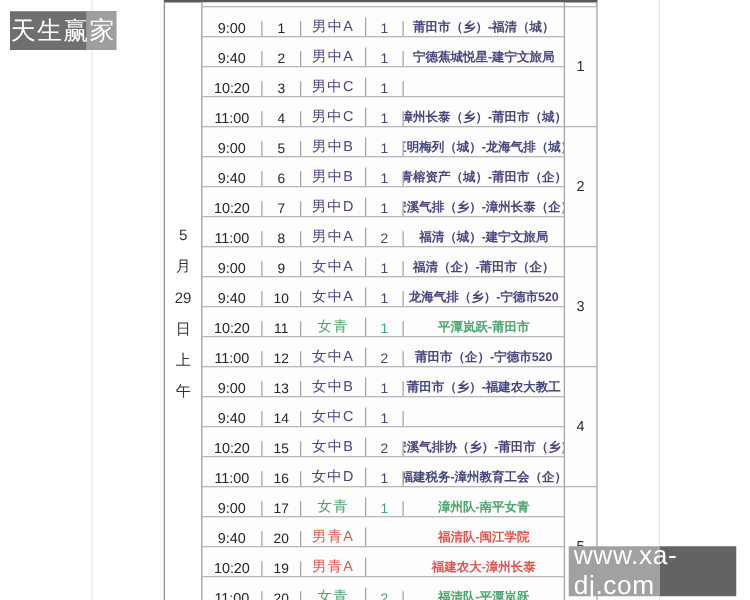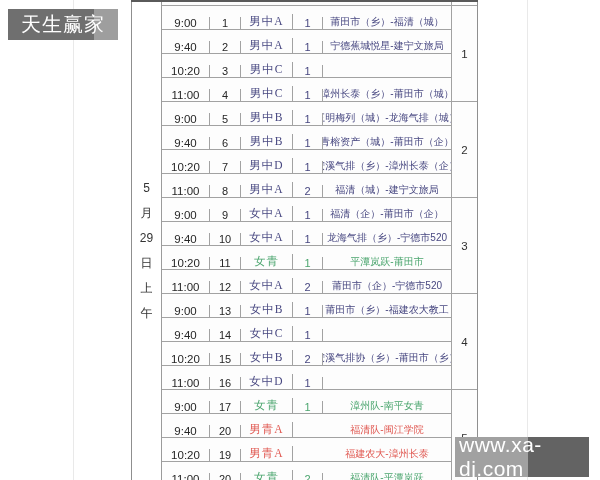--- a/index.html
+++ b/index.html
@@ -31,41 +31,41 @@
     display:flex;height:24px;flex:0 0 24px;border-bottom:1px solid #a2a2a2;
     align-items:flex-end;background:#fdfdfd;
   }
   .row.spacer{height:4px;flex:0 0 4px;background:#fdfdfd;}
   .c{
     display:flex;align-items:center;justify-content:center;
     border-right:1px solid #a2a2a2;overflow:hidden;white-space:nowrap;
   }
   .c-time{width:48px;flex:0 0 48px;font-size:11.5px;color:#262626;}
   .c-no{width:31px;flex:0 0 31px;font-size:11px;color:#262626;}
-  .c-cat{width:52px;flex:0 0 52px;font-size:11.5px;letter-spacing:1px;font-family:Liberation Serif, serif;}
+  .c-cat{width:52px;flex:0 0 52px;font-size:11.5px;letter-spacing:1px;}
   .c-court{width:30px;flex:0 0 30px;font-size:11px;}
-  .c-match{width:128px;flex:0 0 128px;font-size:10px;border-right:none;letter-spacing:0;}
+  .c-match{width:128px;flex:0 0 128px;font-size:10px;border-right:none;letter-spacing:0;font-weight:bold;}
   .row.blue  .c-cat,.row.blue  .c-court,.row.blue  .c-match{color:#474780;}
   .row.green .c-cat,.row.green .c-court,.row.green .c-match{color:#4ba56e;}
   .row.red   .c-cat,.row.red   .c-court,.row.red   .c-match{color:#e05750;margin-top:32px;}
 
   .group-col{
     width:27px;flex:0 0 27px;display:flex;flex-direction:column;
     border-left:1px solid #a2a2a2;border-right:1px solid #8f8f8f;
   }
   .group-spacer{height:4px;flex:0 0 4px;border-bottom:1px solid #a2a2a2;}
   .group-cell{
     height:96px;flex:0 0 96px;border-bottom:1px solid #a2a2a2;
     display:flex;align-items:center;justify-content:center;
     font-size:11.5px;color:#2e2e2e;background:#fdfdfd;
   }
 
   
   .wm-tl{
-    position:absolute;left:8px;top:9px;width:110px;height:31px;background:#6f6f6f;z-index:5;
+    position:absolute;left:8px;top:9px;width:85px;height:31px;background:#6f6f6f;z-index:5;
   }
   .wm-tl .tone{position:absolute;right:0;top:0;width:24px;height:100%;background:#9e9e9e;}
   .wm-tl .txt{
     position:absolute;left:0;top:0;width:100%;height:100%;
     display:flex;align-items:center;justify-content:center;
     color:#ffffff;font-size:20px;letter-spacing:1px;
   }
   .wm-br{position:absolute;left:455px;top:437px;width:134px;height:40px;z-index:5;}
   .wm-br .tone-l{position:absolute;left:0;top:0;width:73px;height:100%;background:#a1a1a1;}
   .wm-br .tone-r{position:absolute;left:73px;top:0;right:0;height:100%;background:#636363;}
@@ -201,20 +201,21 @@
     <div class="c c-no">15</div>
     <div class="c c-cat">女中B</div>
     <div class="c c-court">2</div>
     <div class="c c-match">安溪气排协（乡）-莆田市（乡）</div>
   </div>
       <div class="row blue">
     <div class="c c-time">11:00</div>
     <div class="c c-no">16</div>
     <div class="c c-cat">女中D</div>
     <div class="c c-court">1</div>
+    <div class="c c-match">福建税务-漳州教育工会（企）</div>
   </div>
       <div class="row green">
     <div class="c c-time">9:00</div>
     <div class="c c-no">17</div>
     <div class="c c-cat">女青</div>
     <div class="c c-court">1</div>
     <div class="c c-match">漳州队-南平女青</div>
   </div>
       <div class="row red">
     <div class="c c-time">9:40</div>

